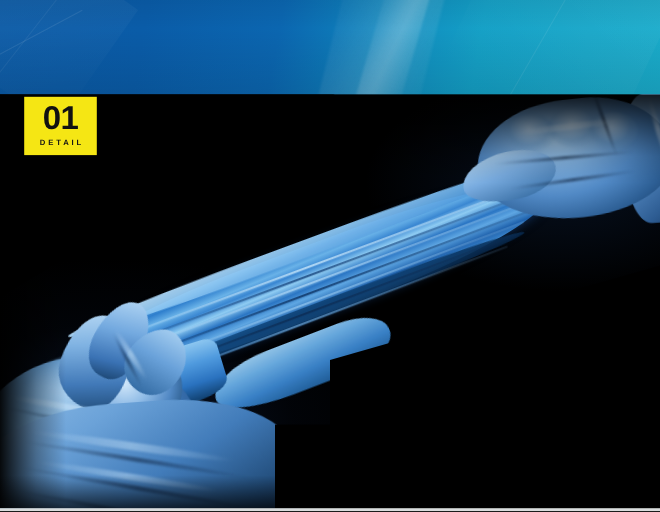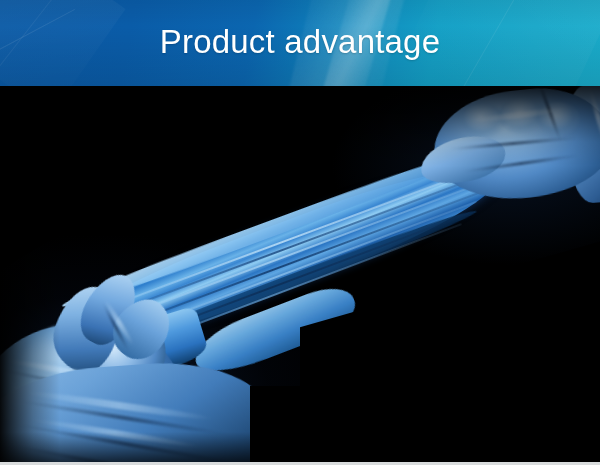--- a/index.html
+++ b/index.html
@@ -482,21 +482,20 @@
   <div class="header-banner">
     <div class="header-shape hs1"></div>
     <div class="header-shape hs2"></div>
     <div class="header-shape hs7"></div>
     <div class="header-shape hs3"></div>
     <div class="header-shape hs4"></div>
     <div class="header-shape hs5"></div>
     <div class="header-shape hs6"></div>
     <div class="header-shape hs8"></div>
     <div class="header-vignette"></div>
-    <div class="header-title">Product advantage</div>
   </div>
 
   <div class="photo-area">
 
     <div class="bg-glow-a"></div>
     <div class="bg-glow-b"></div>
 
     <div class="band-wrap">
       <div class="band band-main"></div>
       <div class="band band-main-top"></div>
@@ -551,17 +550,21 @@
     <div class="cuff-sheen" style="left:30px; top:344px; width:170px; height:6px; transform:rotate(9deg);"></div>
 
     <div class="mask-right"></div>
     <div class="mask-topleft"></div>
     <div class="mask-bottomright"></div>
     <div class="edge-fade-left"></div>
     <div class="edge-fade-top"></div>
     <div class="edge-fade-bottom"></div>
   </div>
 
+  <div class="badge">
+    <div class="badge-number">01</div>
+    <div class="badge-sub">DETAIL</div>
+  </div>
 
 
   <div class="footer-strip"></div>
 
 </div>
 
 </body></html>

